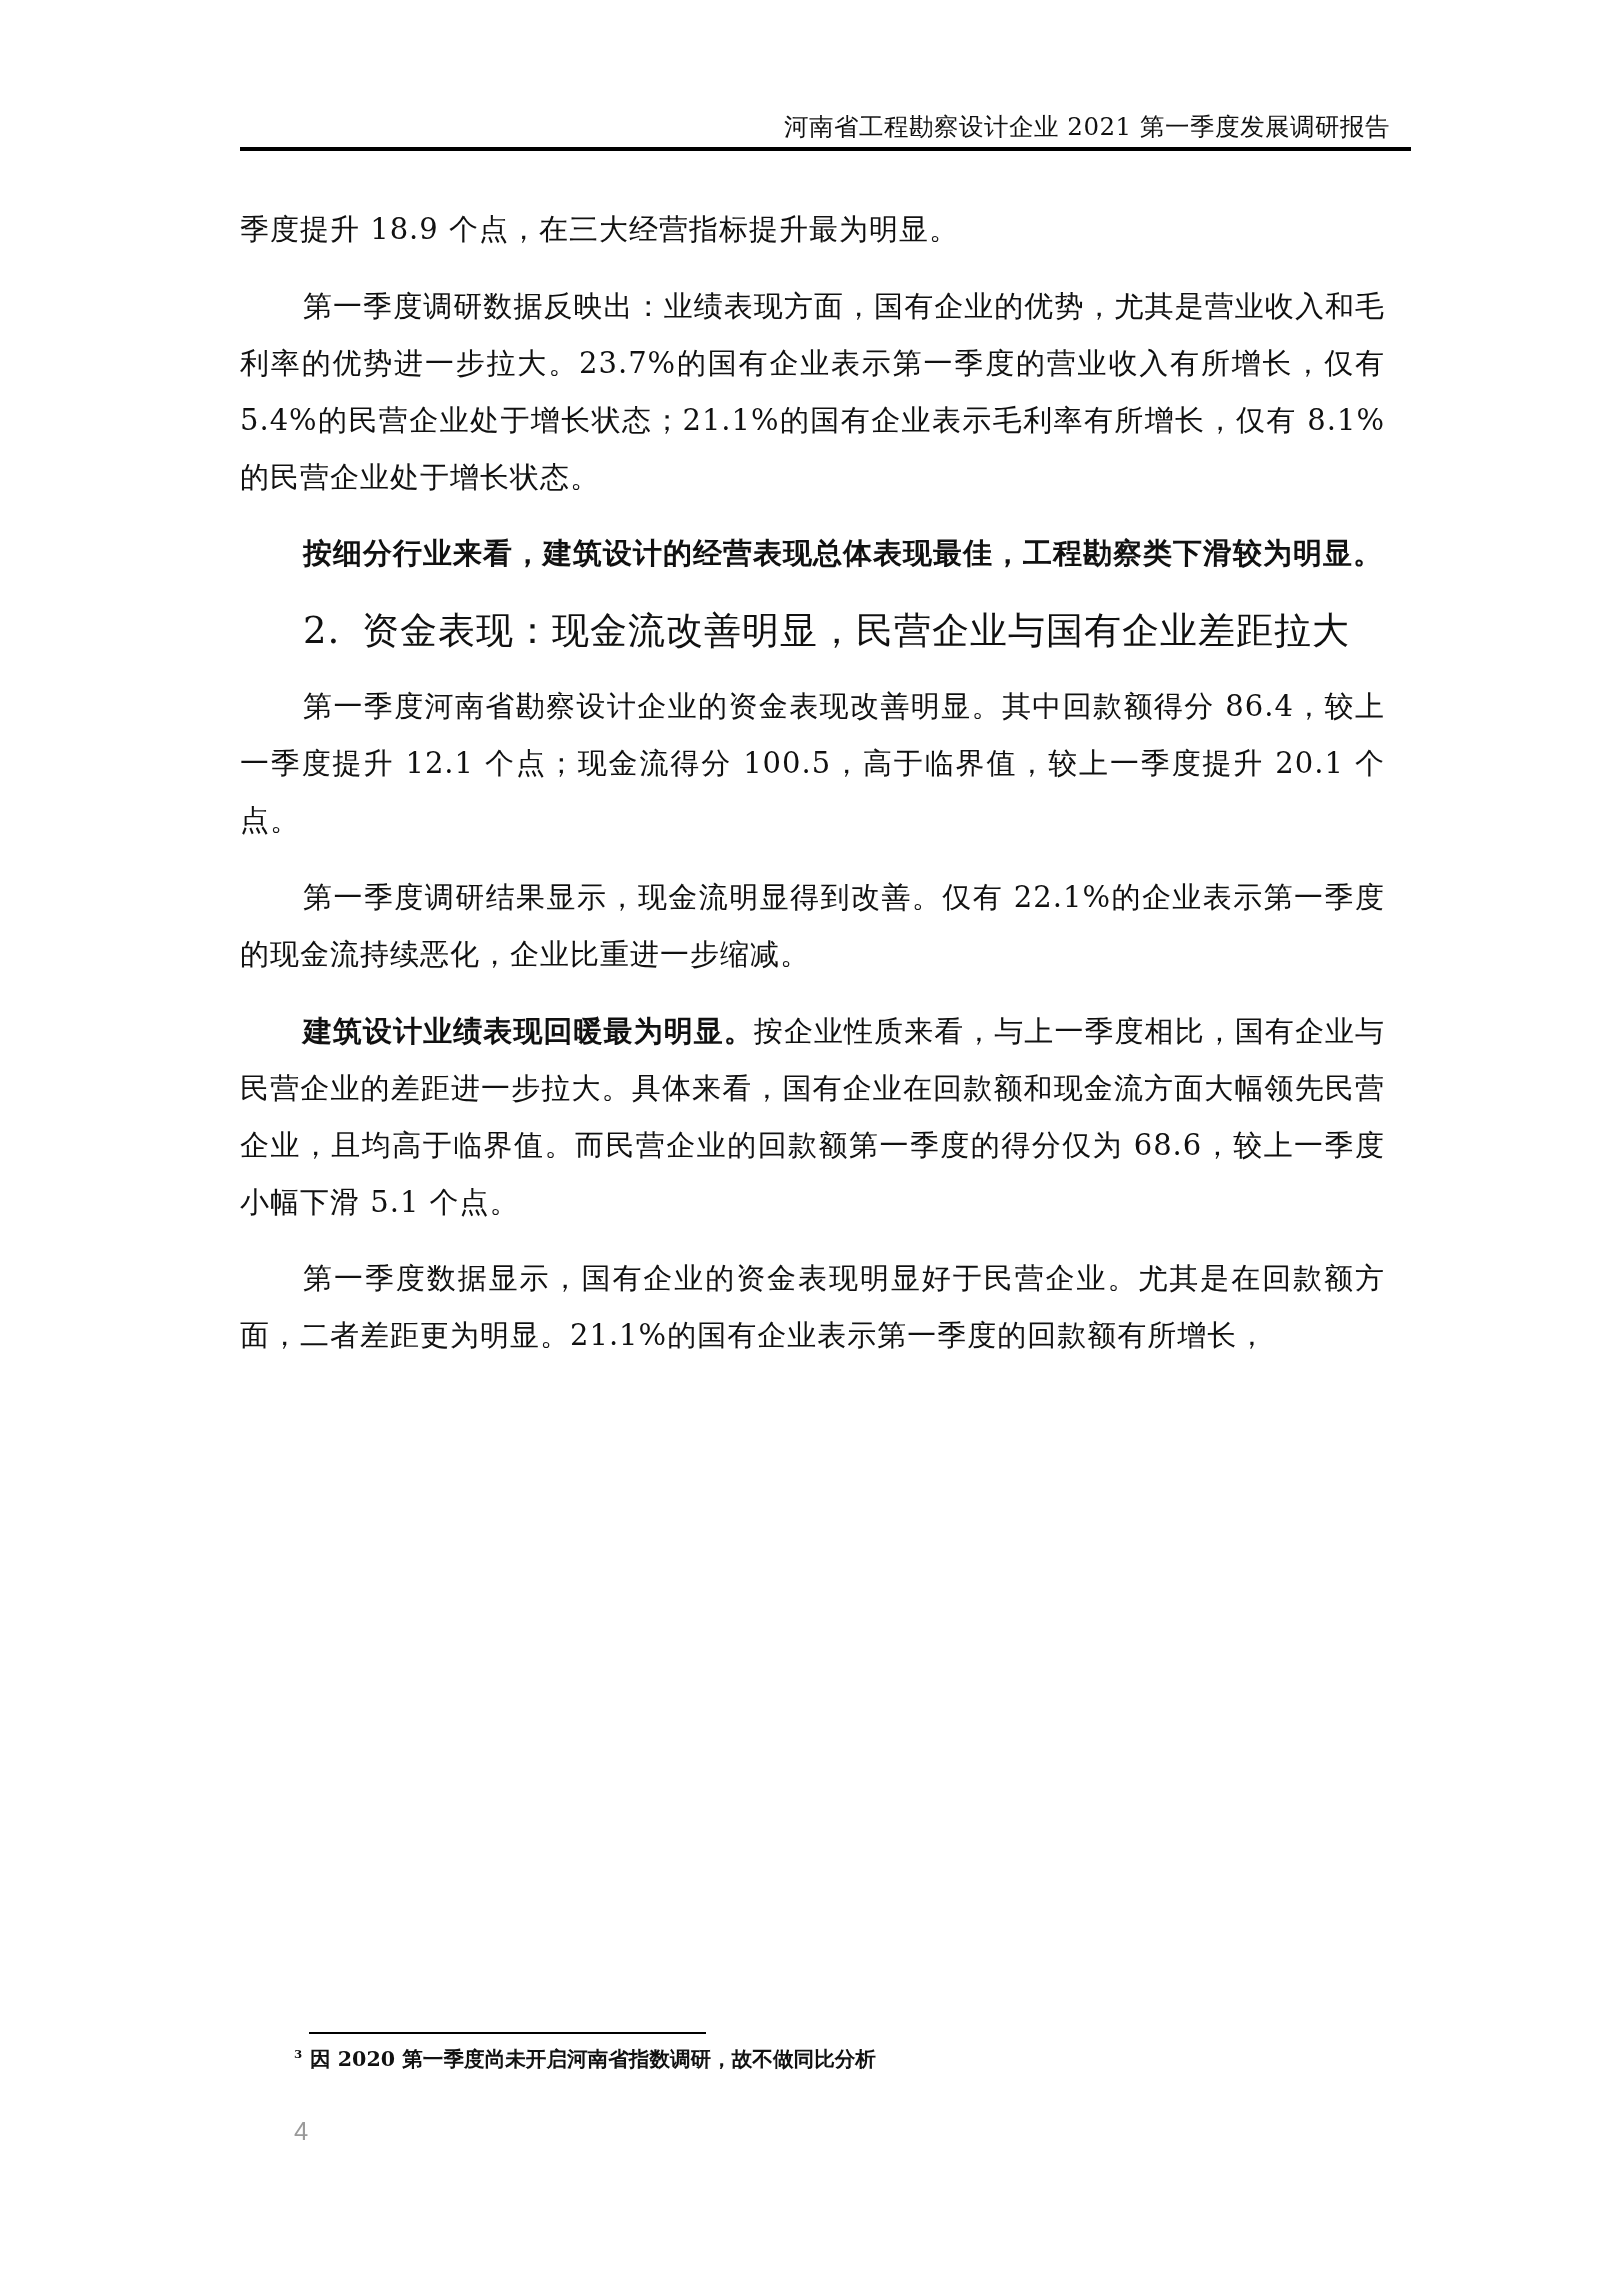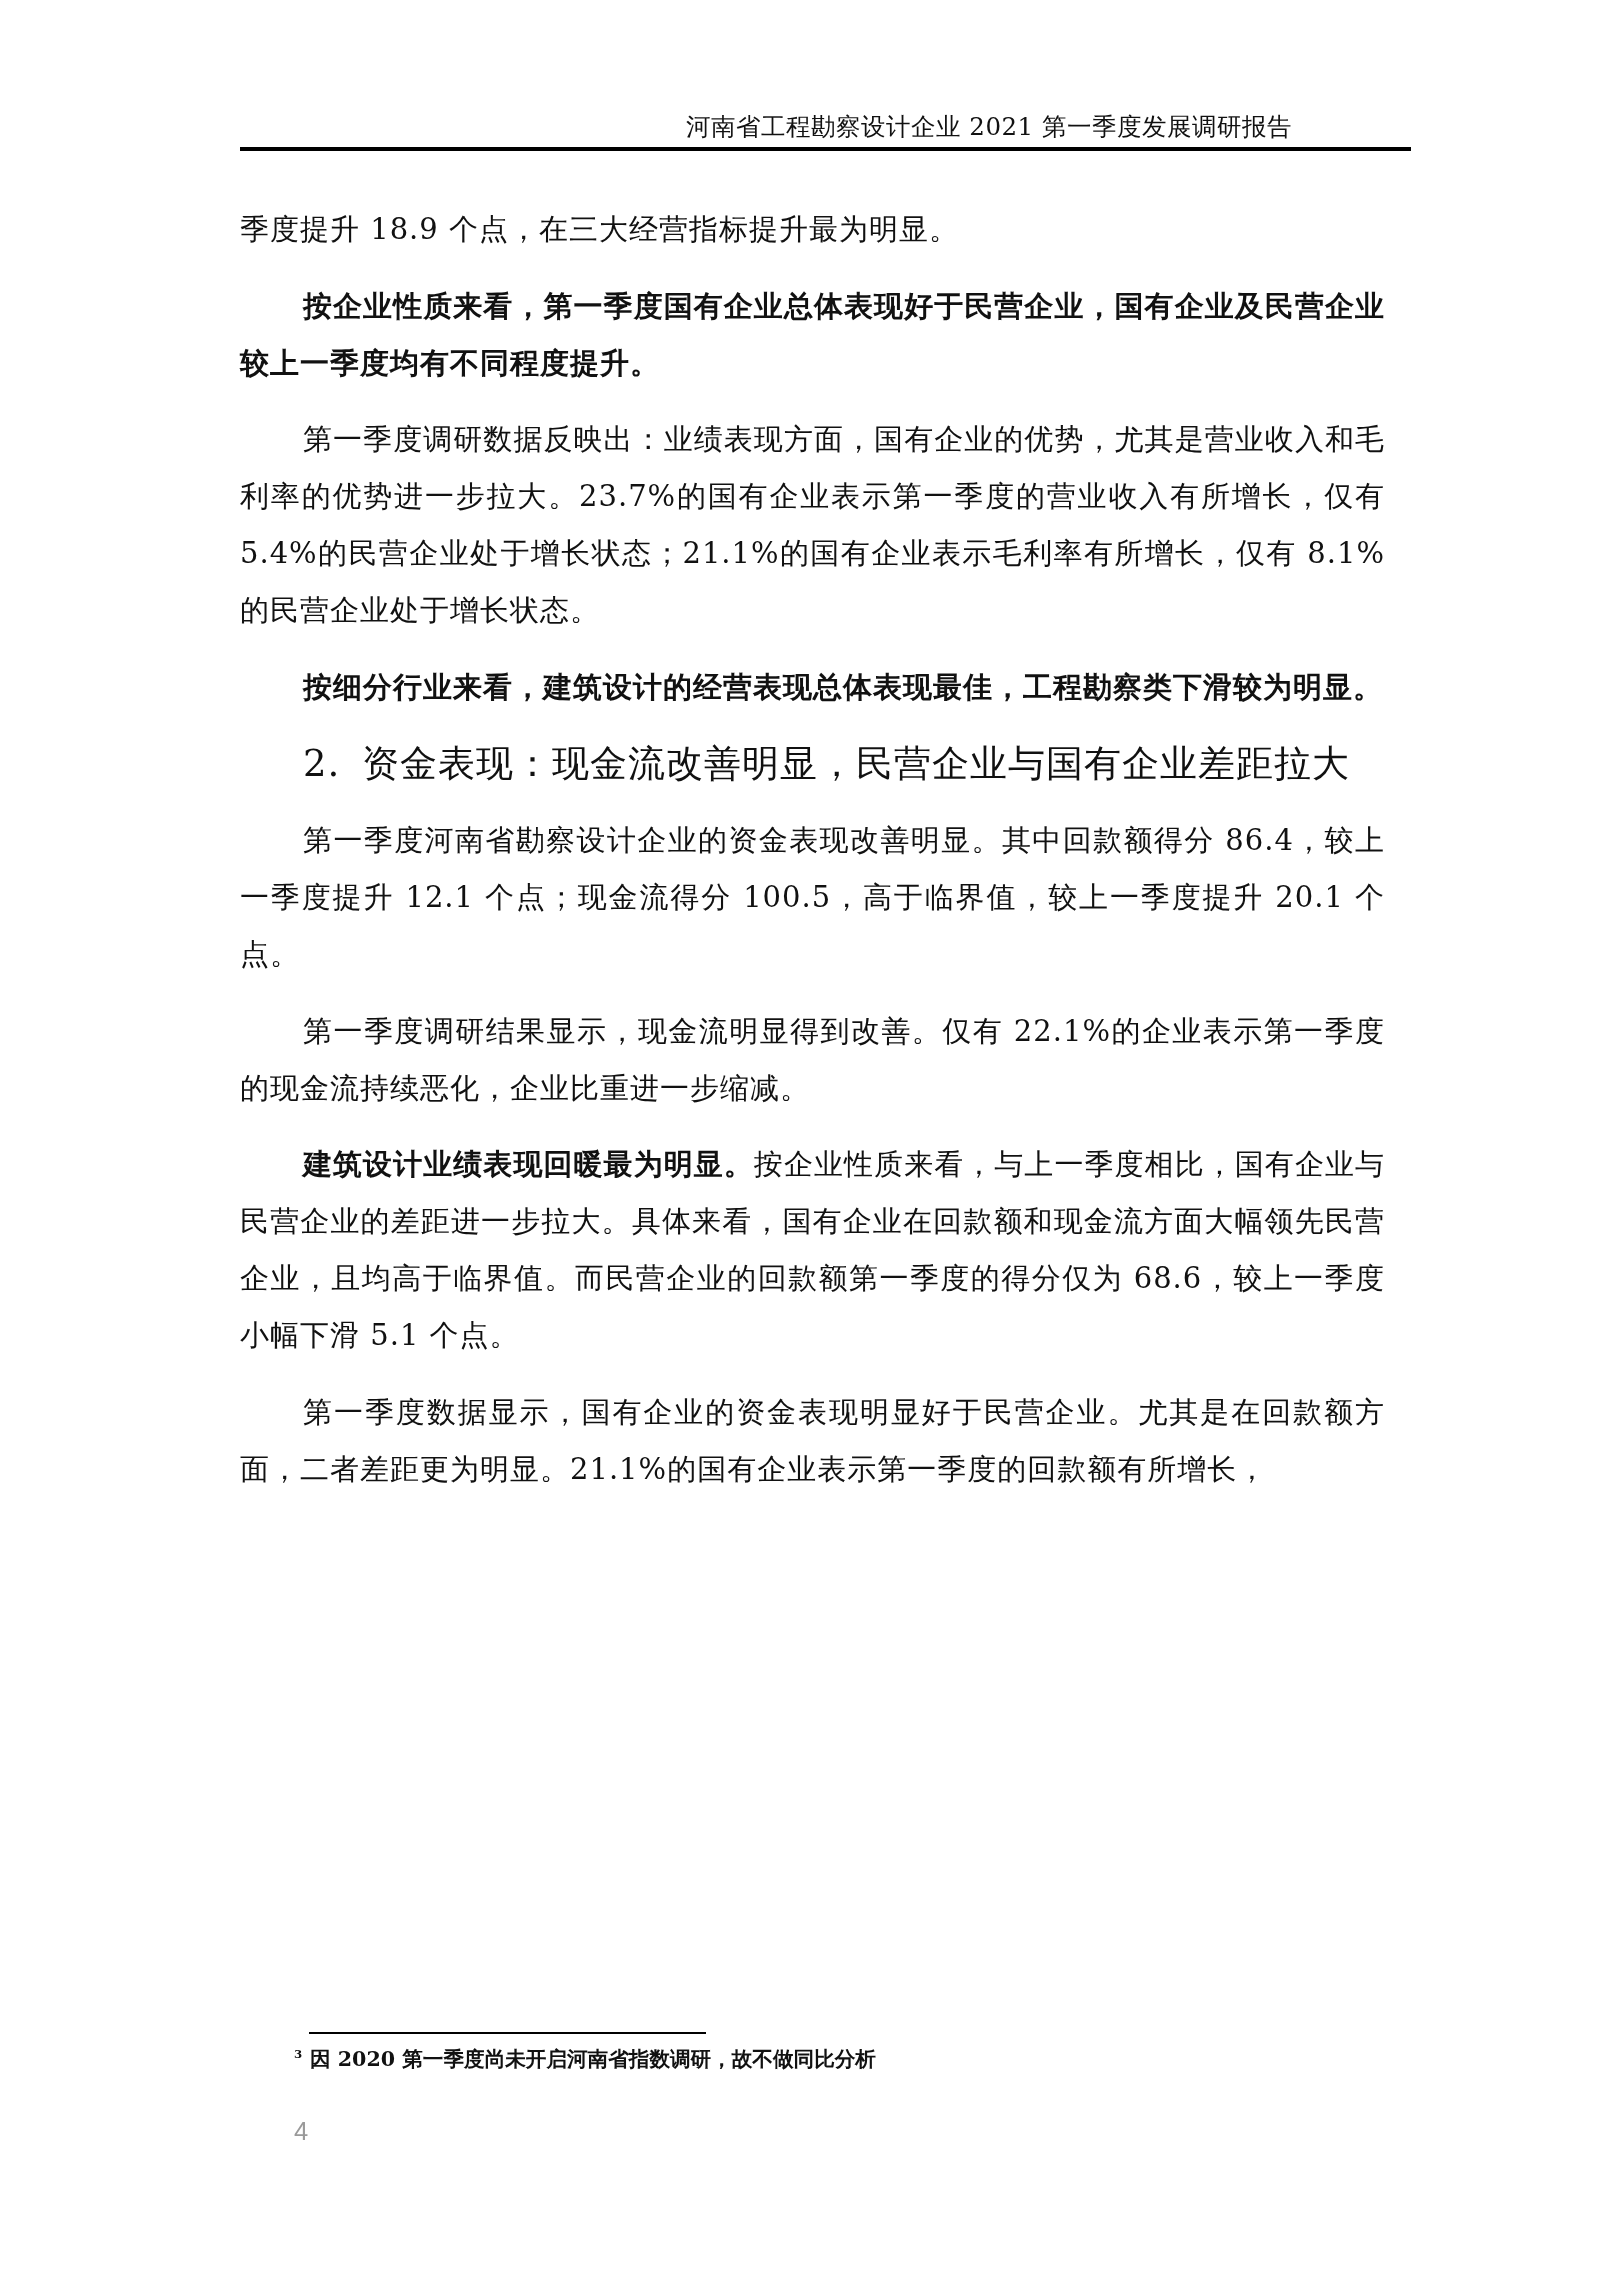--- a/index.html
+++ b/index.html
@@ -1,18 +1,18 @@
 <!DOCTYPE html>
 <html><head>
 <meta charset="utf-8">
 <style>
   html, body { margin:0; padding:0; background:#ffffff; }
   body { width:1621px; height:2293px; position:relative; overflow:hidden;
          font-family:"DejaVu Serif","Liberation Serif",serif; color:#111; }
-  .header-title { position:absolute; left:686px; top:110px; width:704px; text-align:left;
+  .header-title { position:absolute; left:686px; top:110px; width:704px; text-align:right;
          font-size:24.5px; letter-spacing:0.5px; color:#111; }
   .header-rule { position:absolute; left:240px; top:147px; width:1171px; height:3.9px; background:#000; }
   .body-text { position:absolute; left:240px; top:201px; width:1145px; }
   .p { font-size:29px; line-height:57px; margin:0 0 19.6px 0; text-align:justify; letter-spacing:1px; }
   .indent { text-indent:63px; }
   .bold { font-weight:bold; }
   sup { font-size:14.7px; vertical-align:super; line-height:0; }
   .heading2 { font-size:37px; line-height:57px; font-weight:normal; margin:0 0 19.6px 0; padding-left:63px; letter-spacing:1px; }
   .heading2 .num { margin-right:21.6px; }
   .footnote-rule { position:absolute; left:309px; top:2032px; width:397px; height:2px; background:#000; }
@@ -26,21 +26,20 @@
 
 <div>
   <div class="header-title">河南省工程勘察设计企业 2021 第一季度发展调研报告</div>
   <div class="header-rule"></div>
 </div>
 
 <div class="body-text">
   <p class="p">季度提升 18.9 个点，在三大经营指标提升最为明显。</p>
 
 
-  <p class="p indent bold">按企业性质来看，第一季度国有企业总体表现好于民营企业，国有企业及民营企业较上一季度均有不同程度提升。</p>
 
   <p class="p indent">第一季度调研数据反映出：业绩表现方面，国有企业的优势，尤其是营业收入和毛利率的优势进一步拉大。23.7%的国有企业表示第一季度的营业收入有所增长，仅有 5.4%的民营企业处于增长状态；21.1%的国有企业表示毛利率有所增长，仅有 8.1%的民营企业处于增长状态。</p>
 
   <p class="p indent bold">按细分行业来看，建筑设计的经营表现总体表现最佳，工程勘察类下滑较为明显。</p>
 
 
   <div class="heading2"><span class="num">2.</span><span>资金表现：现金流改善明显，民营企业与国有企业差距拉大</span></div>
 
   <p class="p indent">第一季度河南省勘察设计企业的资金表现改善明显。其中回款额得分 86.4，较上一季度提升 12.1 个点；现金流得分 100.5，高于临界值，较上一季度提升 20.1 个点。</p>
 

